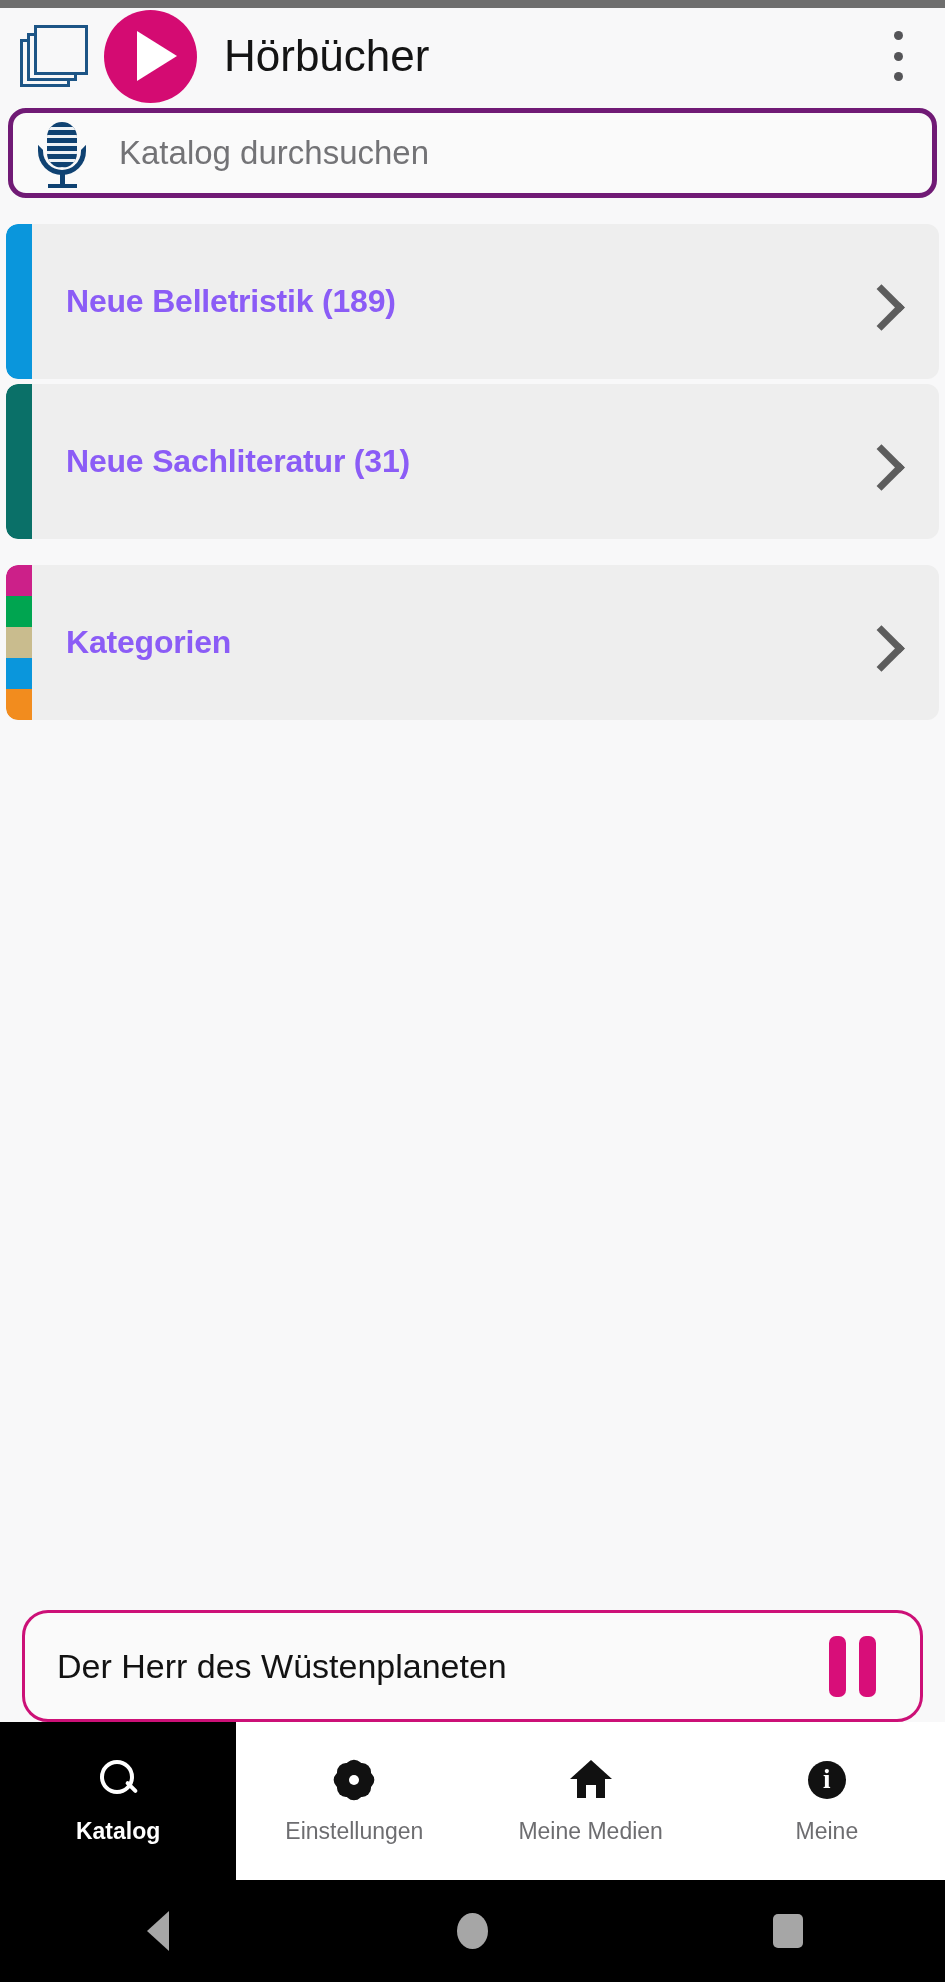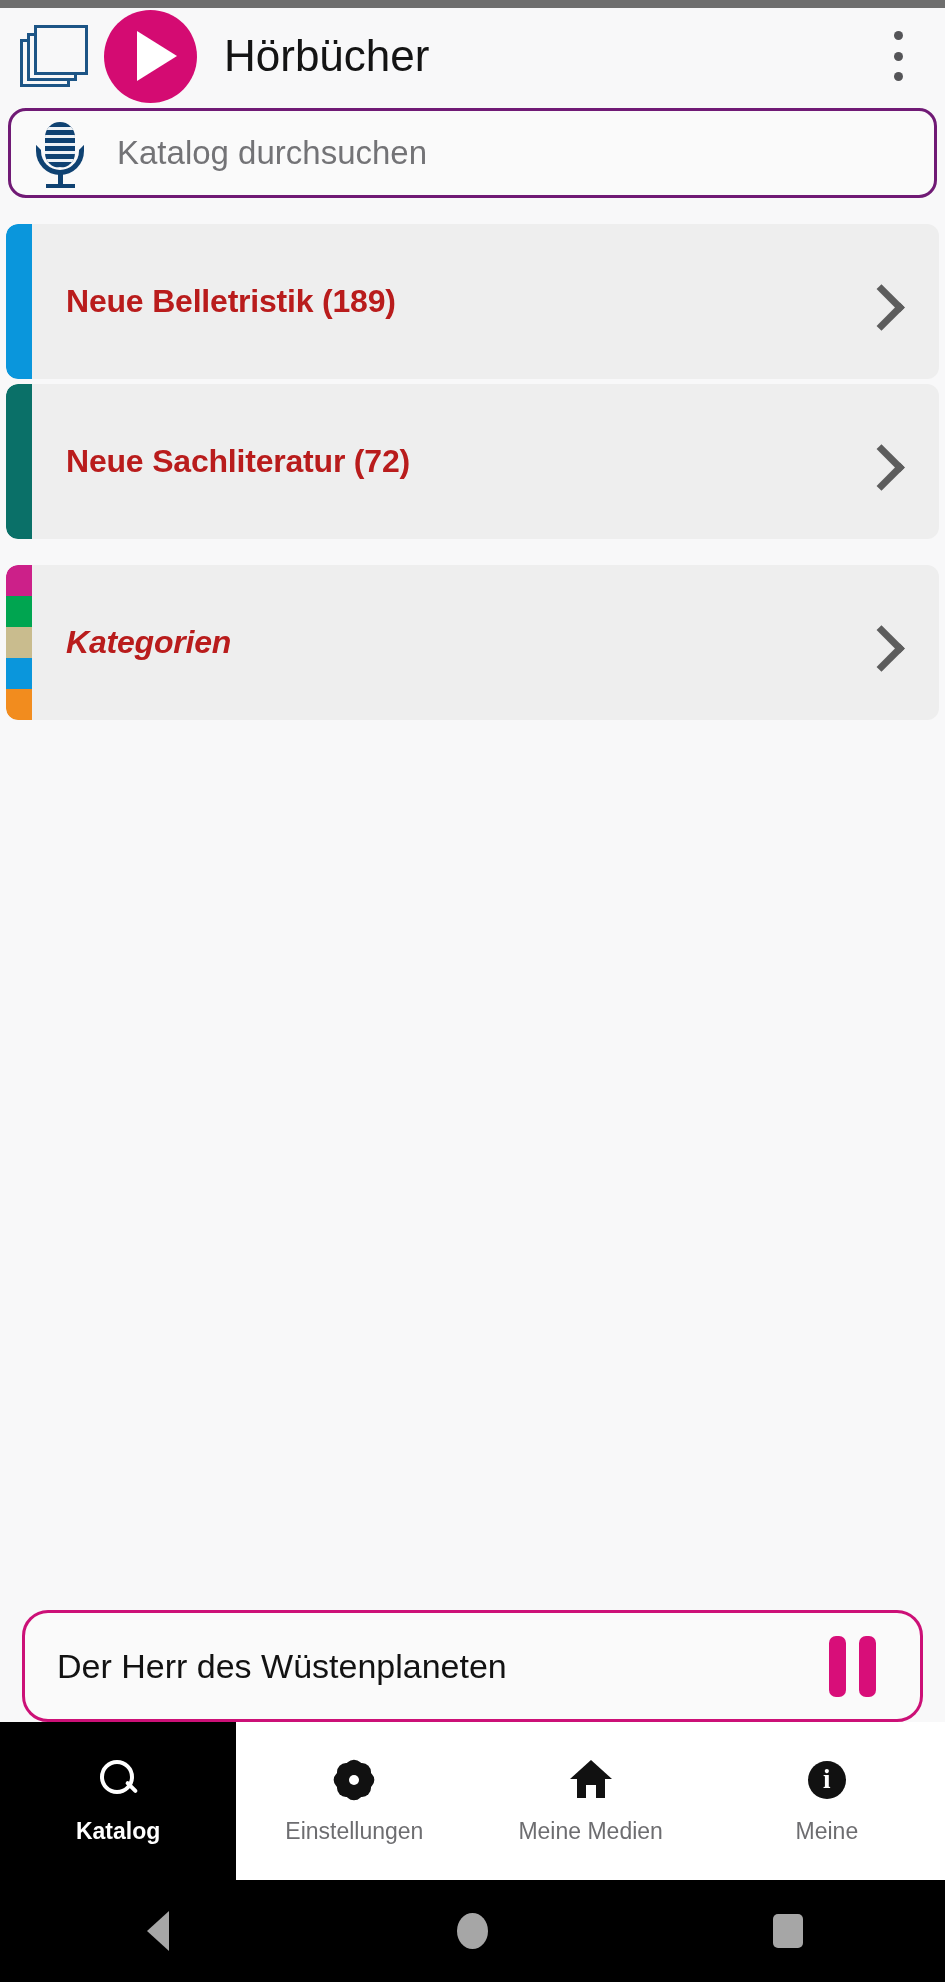--- a/index.html
+++ b/index.html
@@ -92,21 +92,21 @@
     width: 9px; height: 9px;
     border-radius: 50%;
     background: #555558;
     display: block;
   }
 
   
   .search-wrap { flex: 0 0 auto; padding: 4px 8px 0 8px; }
   .search-box {
     height: 90px;
-    border: 3px solid #701a75;
+    border: 5px solid #701a75;
     border-radius: 18px;
     background: #fafafa;
     display: flex;
     align-items: center;
     padding: 0 18px;
   }
   .mic-icon {
     position: relative;
     width: 62px; height: 70px;
     flex: 0 0 auto;
@@ -158,36 +158,36 @@
   .row {
     position: relative;
     display: flex;
     align-items: center;
     background: #eeeeee;
     border-radius: 12px;
     height: 155px;
     margin-bottom: 5px;
     overflow: hidden;
   }
-  .row.gap { margin-top: 26px; font-style: italic; }
+  .row.gap { margin-top: 26px; }
   .accent {
     position: absolute;
     left: 0; top: 0; bottom: 0;
     width: 26px;
     border-radius: 12px 0 0 12px;
     overflow: hidden;
     display: flex;
     flex-direction: column;
   }
   .accent > div { flex: 1 1 auto; }
   .row-label {
     margin-left: 60px;
     font-size: 32px;
     font-weight: bold;
-    color: #b91c1c;
+    color: #8b5cf6;
     letter-spacing: -0.2px;
   }
   .chev {
     position: absolute;
     right: 46px;
     top: 50%;
     transform: translateY(-50%);
     width: 30px; height: 30px;
   }
   .chev::before {
@@ -375,21 +375,21 @@
       </div>
       <div class="row-label">Neue Belletristik (189)</div>
       <div class="chev"></div>
     </div>
 
 
     <div class="row">
       <div class="accent">
         <div style="background:#0a7068"></div>
       </div>
-      <div class="row-label">Neue Sachliteratur  (72)</div>
+      <div class="row-label">Neue Sachliteratur  (31)</div>
       <div class="chev"></div>
     </div>
 
     <div class="row gap">
       <div class="accent">
         <div style="background:#cc2089"></div>
         <div style="background:#00a550"></div>
         <div style="background:#c9bc8e"></div>
         <div style="background:#0a96dc"></div>
         <div style="background:#f28c1e"></div>

